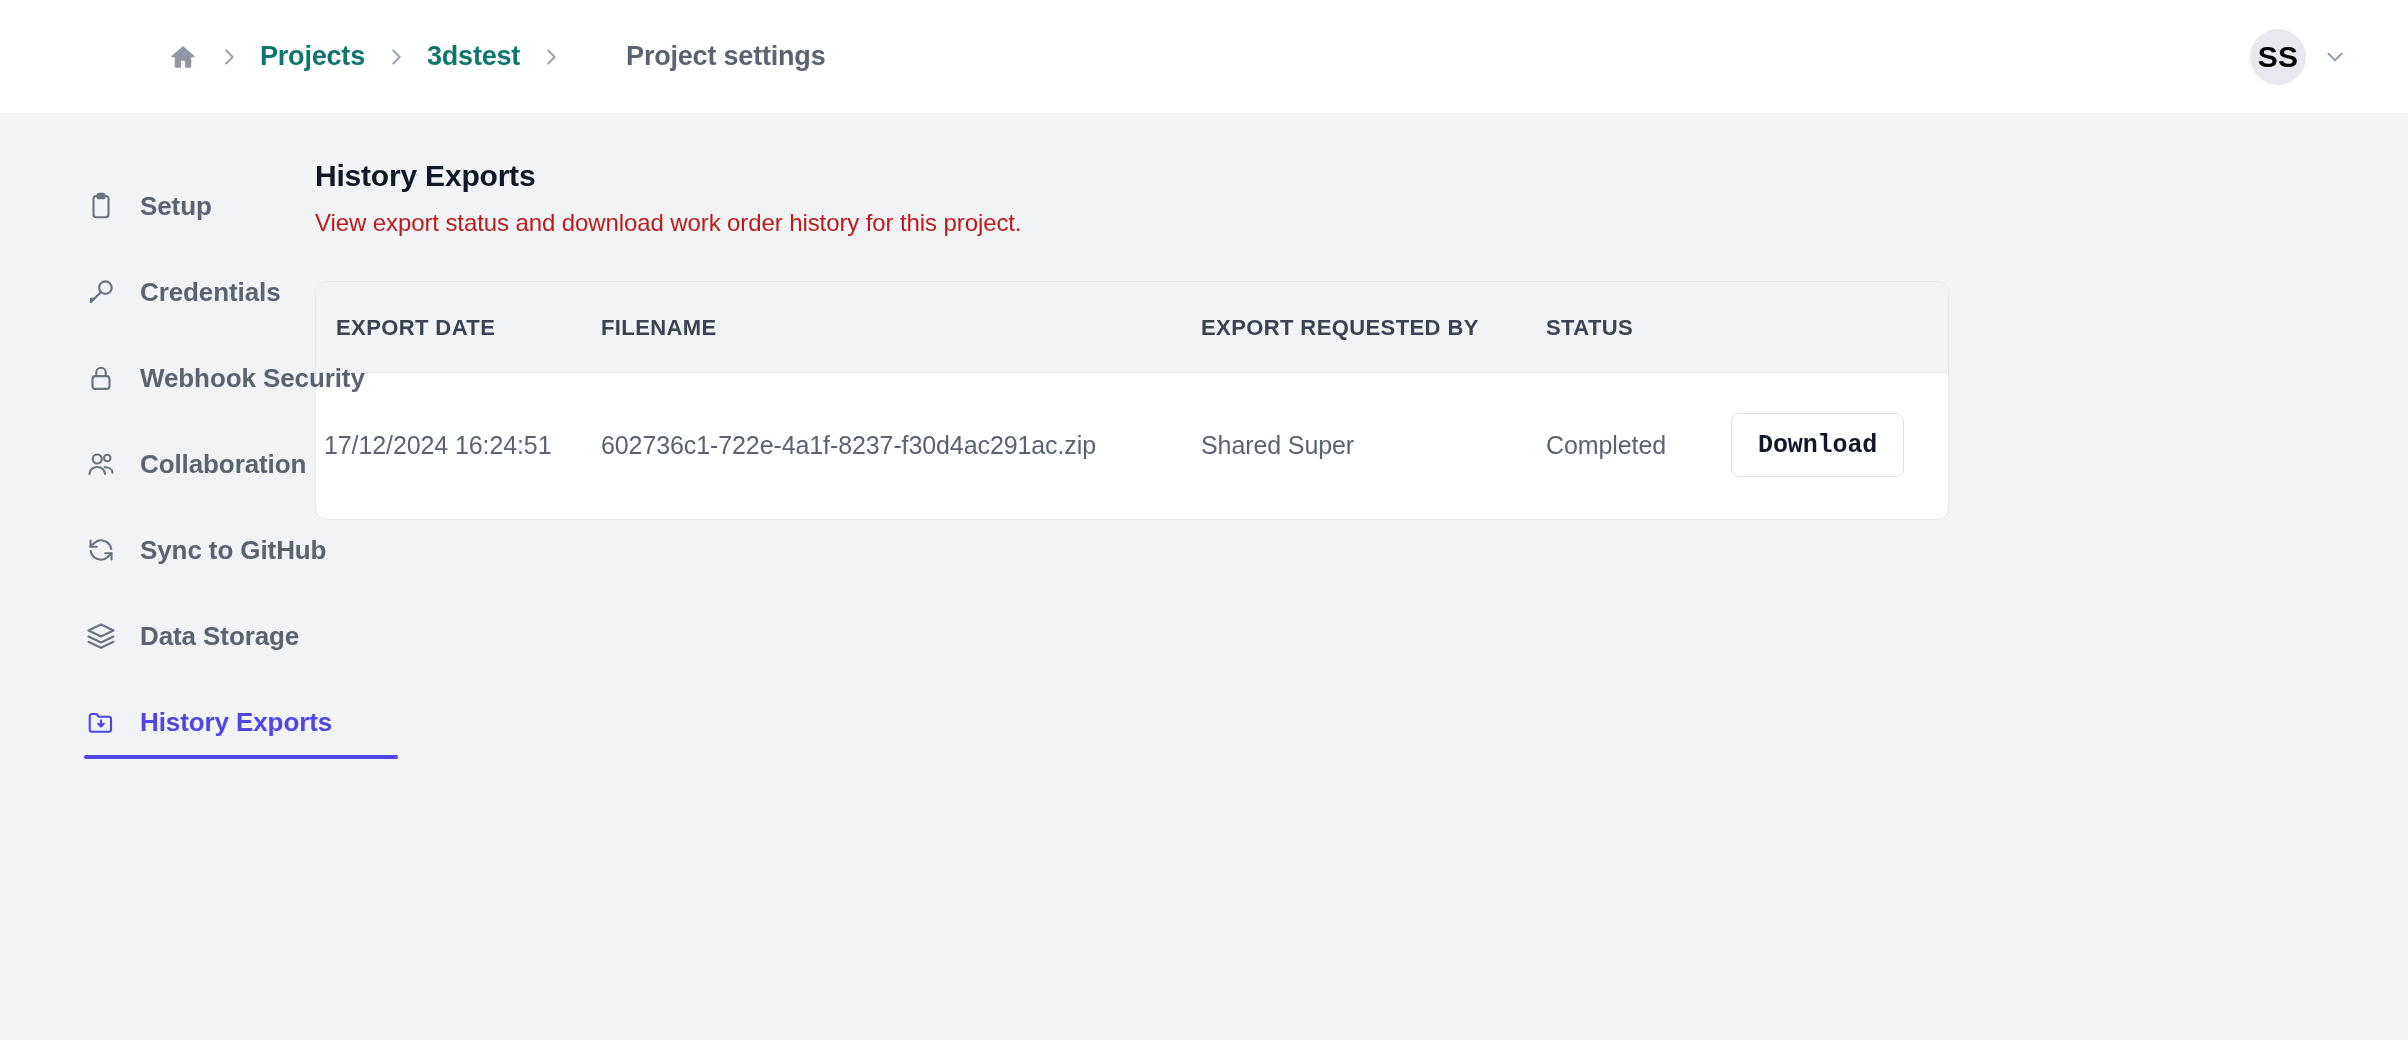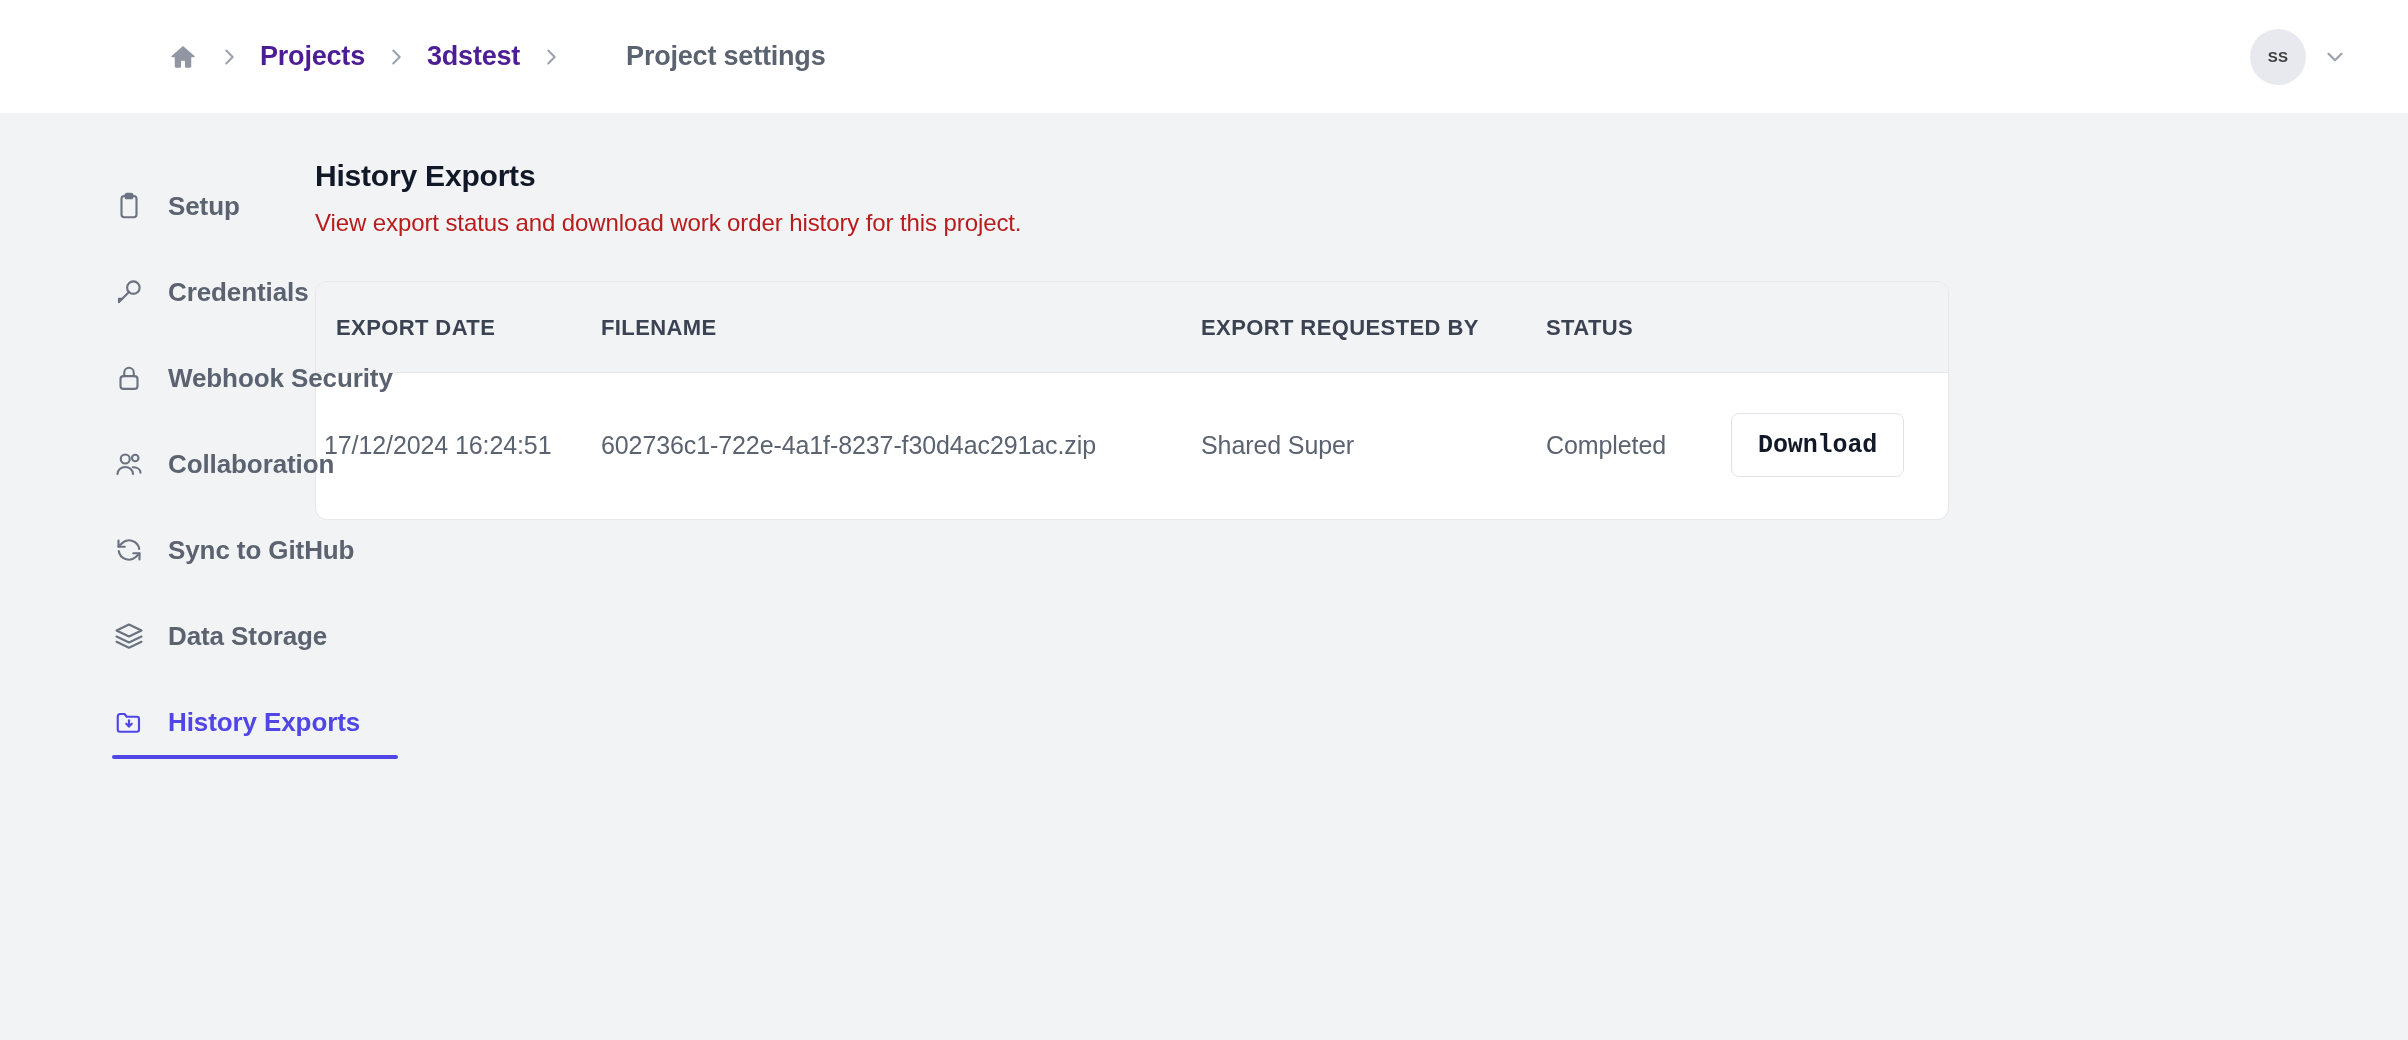--- a/index.html
+++ b/index.html
@@ -17,50 +17,50 @@
     background: #ffffff;
     display: flex;
     align-items: center;
     padding: 0 60px 0 168px;
     flex: 0 0 113px;
   }
   .breadcrumb { display: flex; align-items: center; gap: 0; }
   .crumb {
     font-size: 27px;
     font-weight: 600;
-    color: #4c1d95;
+    color: #0f766e;
     letter-spacing: -0.2px;
     white-space: nowrap;
   }
   .crumb.current { color: #5b6270; margin-left: 44px; }
   .crumb-sep {
     display: inline-flex; align-items: center; justify-content: center;
     width: 62px; height: 30px; color: #9aa2ae;
   }
   .home-icon { display: inline-flex; align-items: center; color: #9097a3; }
   .spacer { flex: 1 1 auto; }
   .account {
     display: flex; align-items: center; gap: 16px;
   }
   .avatar {
     width: 56px; height: 56px; border-radius: 50%;
-    background: #e7e9ee; color: #404040;
+    background: #e7e9ee; color: #000000;
     display: flex; align-items: center; justify-content: center;
-    font-size: 15px; font-weight: 700; letter-spacing: 0.3px;
+    font-size: 30px; font-weight: 700; letter-spacing: 0.3px;
   }
   .chev { color: #9aa2ae; display: inline-flex; }
 
   
   .body { flex: 1 1 auto; display: flex; padding: 0; background: #f1f3f5; }
 
   .sidebar {
     width: 310px;
     flex: 0 0 310px;
     padding-top: 50px;
-    padding-left: 112px;
+    padding-left: 84px;
   }
   .nav-item {
     display: flex;
     align-items: center;
     gap: 22px;
     height: 86px;
     color: #5b6270;
     position: relative;
     white-space: nowrap;
   }

